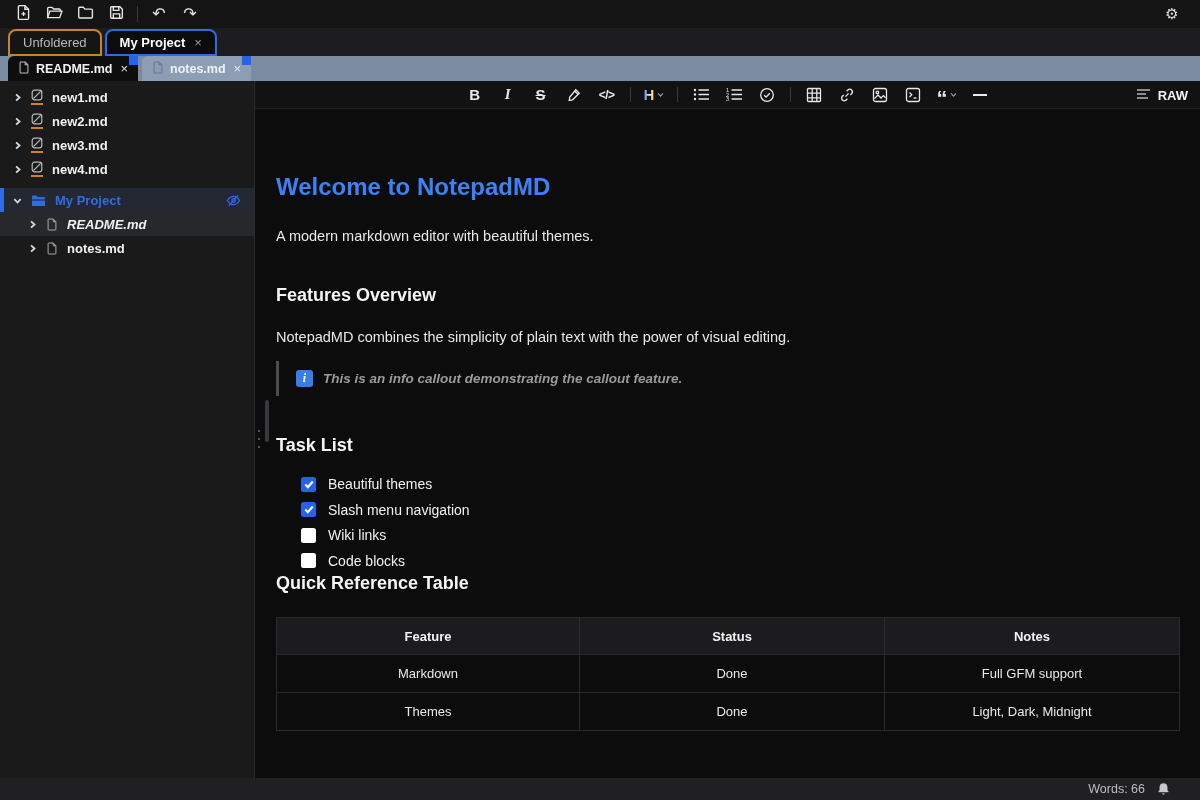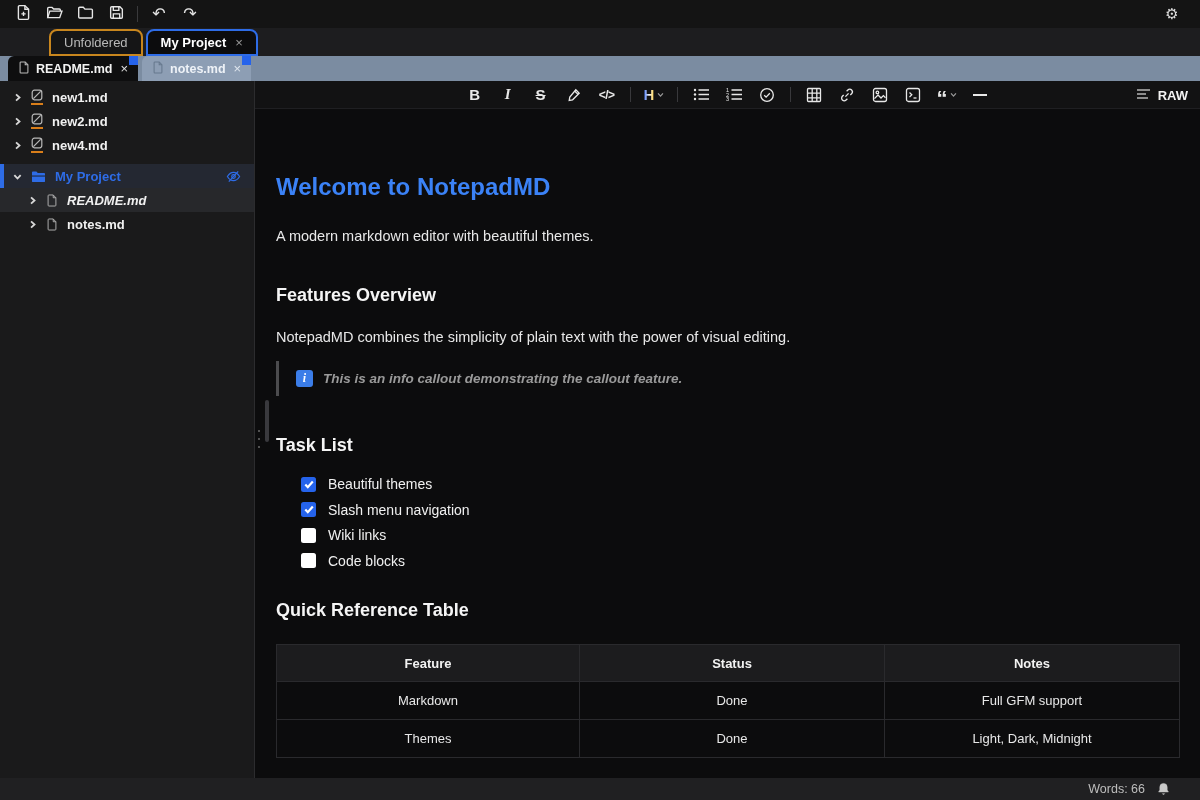--- a/index.html
+++ b/index.html
@@ -17,21 +17,21 @@
   .tt-btn svg { stroke:#e6e6e6; fill:none; stroke-width:1.3; }
   .tt-sep { width:1px; height:16px; background:#3a3a3c; margin:0 8px 0 3px; }
   .glyph-arrow { font-family:"DejaVu Sans",sans-serif; font-size:16px; line-height:1; color:#e6e6e6; }
   .tt-right { margin-left:auto; }
   .gear-glyph { font-family:"DejaVu Sans",sans-serif; font-size:15px; color:#dcdcdc; }
 
   
   .project-tabbar { height:28px; background:#1d1d1f; display:flex; align-items:flex-end; padding-left:8px; flex:0 0 auto; }
   .ptab { height:27px; display:flex; align-items:center; padding:0 13px; font-size:13px;
           border-radius:8px 8px 0 0; border:2px solid transparent; margin-right:3px; }
-  .ptab.unfoldered { background:#151516; border-color:#c8861e; color:#b9b9b9;margin-left:41px; }
+  .ptab.unfoldered { background:#151516; border-color:#c8861e; color:#b9b9b9; }
   .ptab.active { background:#0c0c0d; border-color:#2e6ce6; color:#ffffff; font-weight:700; }
   .ptab .close { margin-left:9px; color:#9a9a9a; font-weight:400; font-size:13px; }
 
   
   .file-tabbar { height:25px; background:#7b8ca1; display:flex; align-items:flex-end; padding-left:8px; flex:0 0 auto; }
   .ftab { height:25px; display:flex; align-items:center; gap:6px; padding:0 10px; font-size:12.5px; font-weight:700;
           border-radius:6px 6px 0 0; position:relative; margin-right:4px; }
   .ftab.active { background:#0e0e0f; color:#f2f2f2; }
   .ftab.inactive { background:#8d9eb4; color:#eef2f7; }
   .ftab .dirty { position:absolute; top:0; right:0; width:9px; height:9px; background:#2563eb; }
@@ -108,21 +108,21 @@
                    color:#fff; font-family:"Liberation Serif","DejaVu Serif",serif; font-style:italic; font-weight:700; font-size:12px; flex:0 0 auto; }
   .callout-text { font-size:13.5px; font-style:italic; font-weight:600; color:#9a9a9a; }
   .h2-tasks { margin-top:39px; }
   .task-list { margin-top:16px; margin-left:25px; }
   .task-item { height:25.4px; display:flex; align-items:center; gap:12px; }
   .task-checkbox { width:15px; height:15px; border-radius:2.5px; background:#ffffff; display:flex; align-items:center; justify-content:center; flex:0 0 auto; }
   .task-checkbox svg { display:none; stroke:#fff; fill:none; stroke-width:2.2; }
   .task-checkbox.checked { background:#2563eb; }
   .task-checkbox.checked svg { display:block; }
   .task-label { font-size:14px; color:#f0f0f0; }
-  .h2-table { margin-top:27px; }
+  .h2-table { }
   table.ref-table { margin-top:23px; width:903px; border-collapse:collapse; table-layout:fixed; }
   .ref-table th, .ref-table td { text-align:center; padding:10px 12px; border:1px solid #2a2a2d; font-size:13px; }
   .ref-table th { background:#1c1c1e; font-weight:700; color:#f2f2f2; height:37px; }
   .ref-table td { color:#e8e8e8; height:38px; }
   .ref-table col.c1 { width:303px; } .ref-table col.c2 { width:305px; } .ref-table col.c3 { width:295px; }
 
   
   .status-bar { height:22px; background:#202022; display:flex; align-items:center; justify-content:flex-end; gap:12px; padding-right:30px; flex:0 0 auto; }
   .words { font-size:12.5px; color:#bdbdbd; }
   .bell svg { stroke:#c9c9c9; fill:#c9c9c9; stroke-width:0.5; display:block; }
@@ -240,20 +240,35 @@
               </svg>
             </span>
           <span class="hidden-file-icon">
             <svg width="12" height="12" viewBox="0 0 12 12">
                 <rect x="1.2" y="1.2" width="9.6" height="9.6" rx="2.2"></rect>
                 <path d="M9.6 2.4 L2.4 9.6"></path>
               </svg>
             <span class="bar"></span>
           </span>
           <span class="tree-label">new2.md</span>
+        </div>
+        <div class="tree-row">
+          <span class="chev">
+              <svg width="9" height="9" viewBox="0 0 8 8">
+                <path d="M2.7 1.2 L5.8 4 L2.7 6.8"></path>
+              </svg>
+            </span>
+          <span class="hidden-file-icon">
+            <svg width="12" height="12" viewBox="0 0 12 12">
+                <rect x="1.2" y="1.2" width="9.6" height="9.6" rx="2.2"></rect>
+                <path d="M9.6 2.4 L2.4 9.6"></path>
+              </svg>
+            <span class="bar"></span>
+          </span>
+          <span class="tree-label">new3.md</span>
         </div>
         <div class="tree-row">
           <span class="chev">
               <svg width="9" height="9" viewBox="0 0 8 8">
                 <path d="M2.7 1.2 L5.8 4 L2.7 6.8"></path>
               </svg>
             </span>
           <span class="hidden-file-icon">
             <svg width="12" height="12" viewBox="0 0 12 12">
                 <rect x="1.2" y="1.2" width="9.6" height="9.6" rx="2.2"></rect>

